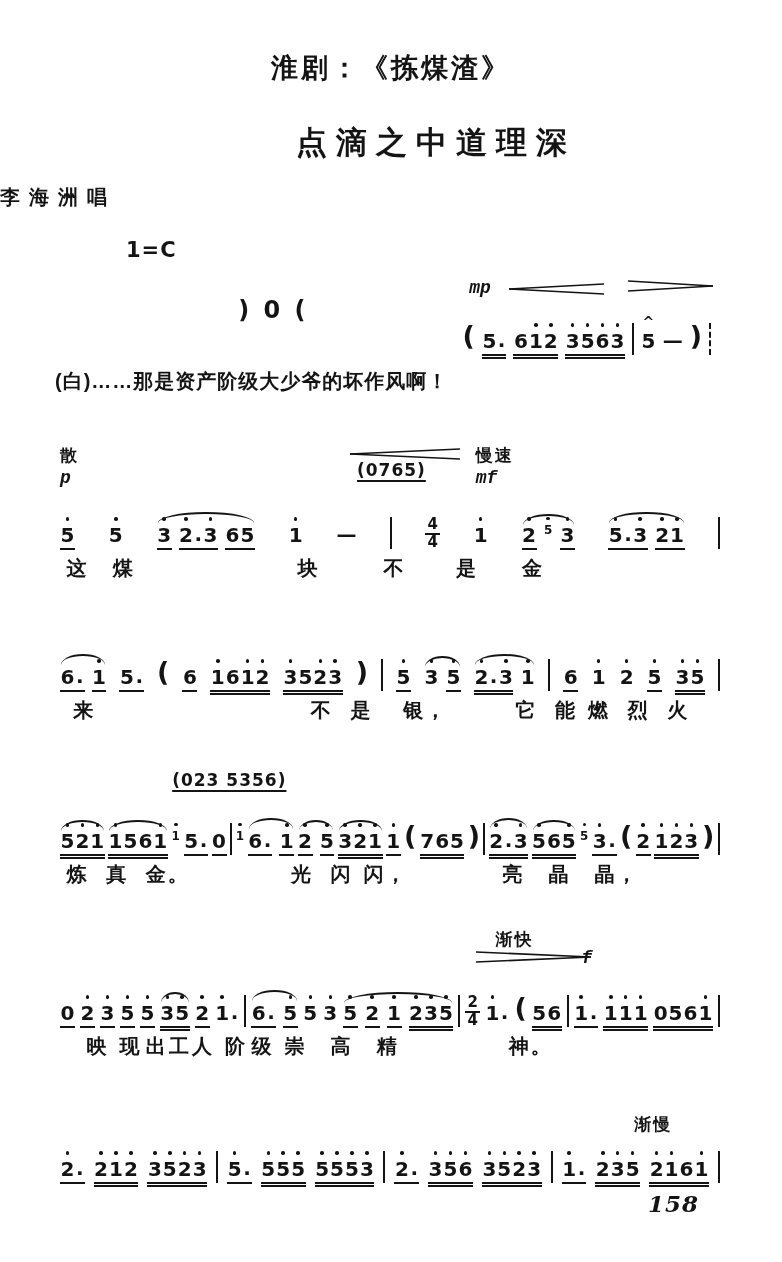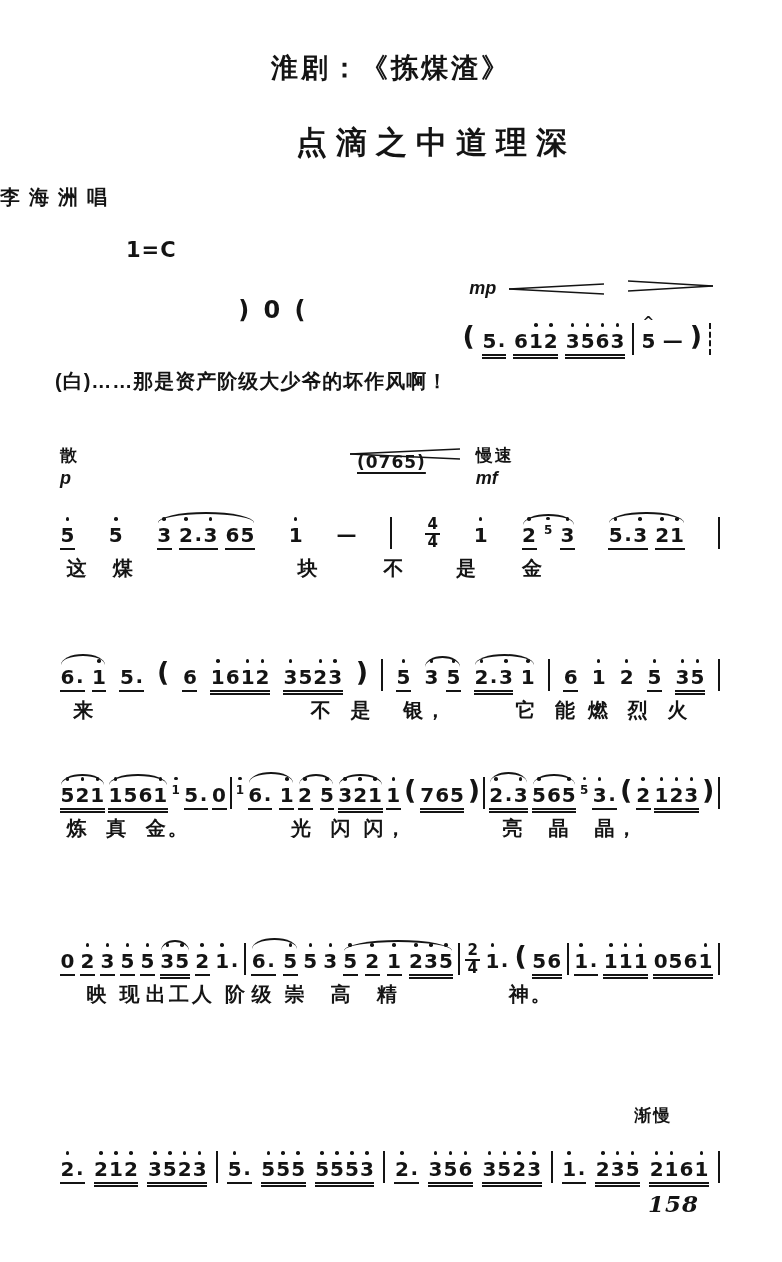--- a/index.html
+++ b/index.html
@@ -17,21 +17,21 @@
     font-size:20px;font-weight:bold;letter-spacing:9px;}
   .keysig{position:absolute;top:238px;left:80px;
     font-size:21px;font-weight:bold;font-family:"DejaVu Sans",sans-serif;letter-spacing:1px;margin-left:46px;}
   .spoken{position:absolute;top:368px;left:55px;font-size:20px;font-weight:bold;letter-spacing:1px;}
   .pageno{position:absolute;top:1190px;left:648px;
     font-family:"DejaVu Serif",serif;font-style:italic;font-weight:bold;font-size:23px;letter-spacing:1px;}
   
   .line{position:absolute;left:60px;right:62px;}
   .ann{position:relative;}
   .ann > span, .ann > .hp{position:absolute;white-space:nowrap;}
-  .dyn{font-family:Liberation Sans, sans-serif;font-style:italic;font-weight:bold;font-size:18px;}
+  .dyn{font-family:Liberation Mono, monospace;font-style:italic;font-weight:bold;font-size:18px;}
   .tempo{font-weight:bold;font-size:17px;letter-spacing:2px;}
   .fill{font-weight:bold;font-size:17px;font-family:"DejaVu Sans",sans-serif;
     text-decoration:underline;text-decoration-thickness:1.5px;text-underline-offset:4px;letter-spacing:1px;}
   .rest{font-weight:bold;font-size:24px;letter-spacing:3px;font-family:"DejaVu Sans",sans-serif;}
   .hp svg{display:block;}
   
   .note-row{display:flex;justify-content:space-between;align-items:flex-end;
     font-family:"DejaVu Sans",sans-serif;font-weight:bold;font-size:20px;
     height:44px;padding-top:12px;box-sizing:border-box;}
   .slur{position:relative;display:inline-flex;gap:7px;align-items:flex-end;}
@@ -112,21 +112,21 @@
     <div class="line" style="top: 444px;">
       <div class="ann" style="height: 58px;">
         <span class="tempo" style="left: 0%; top: 0px;">散</span>
         <span class="dyn" style="left: 0%; top: 24px;">p</span>
         <span class="hp" style="left: 44%; top: 4px;">
           <svg width="110" height="12">
             <line stroke="#141414" stroke-width="1.6" x1="0" y1="6" x2="110" y2="1"></line>
             <line stroke="#141414" stroke-width="1.6" x1="0" y1="6" x2="110" y2="11"></line>
           </svg>
         </span>
-        <span class="fill" style="left: 45%; top: 8px;">(0765)</span>
+        <span class="fill" style="left: 45%; top: 16px;">(0765)</span>
         <span class="tempo" style="left: 63%; top: 0px; font-family: Liberation Serif, serif;">慢速</span>
         <span class="dyn" style="left: 63%; top: 24px;">mf</span>
       </div>
       <div class="note-row">
         <span class="tok u1">
           <span class="ch hd">5</span>
         </span>
         <span class="tok">
           <span class="ch hd">5</span>
         </span>
@@ -269,20 +269,23 @@
         <span class="lyric" style="left: 44%;">是</span>
         <span class="lyric" style="left: 52%;">银，</span>
         <span class="lyric" style="left: 69%;">它</span>
         <span class="lyric" style="left: 75%;">能</span>
         <span class="lyric" style="left: 80%;">燃</span>
         <span class="lyric" style="left: 86%;">烈</span>
         <span class="lyric" style="left: 92%;">火</span>
       </div>
     </div>
     <div class="line" style="top: 762px;">
+      <div class="ann" style="height: 46px;">
+        <span class="fill" style="left: 17%; top: 8px;">(023 5356)</span>
+      </div>
       <div class="note-row">
         <span class="slur">
           <span class="tok u2">
             <span class="ch hd">5</span>
             <span class="ch hd">2</span>
             <span class="ch hd">1</span>
           </span>
         </span>
         <span class="slur">
           <span class="tok u2">
@@ -380,20 +383,30 @@
         <span class="lyric" style="left: 13%;">金。</span>
         <span class="lyric" style="left: 35%;">光</span>
         <span class="lyric" style="left: 41%;">闪</span>
         <span class="lyric" style="left: 46%;">闪，</span>
         <span class="lyric" style="left: 67%;">亮</span>
         <span class="lyric" style="left: 74%;">晶</span>
         <span class="lyric" style="left: 81%;">晶，</span>
       </div>
     </div>
     <div class="line" style="top: 928px;">
+      <div class="ann" style="height: 52px;">
+        <span class="tempo" style="left: 66%; top: 0px;">渐快</span>
+        <span class="hp" style="left: 63%; top: 23px;">
+          <svg width="115" height="12">
+            <line stroke="#141414" stroke-width="1.6" x1="0" y1="1" x2="115" y2="6"></line>
+            <line stroke="#141414" stroke-width="1.6" x1="0" y1="11" x2="115" y2="6"></line>
+          </svg>
+        </span>
+        <span class="dyn" style="left: 79%; top: 20px;">f</span>
+      </div>
       <div class="note-row">
         <span class="tok u1">
           <span class="ch">0</span>
         </span>
         <span class="tok u1">
           <span class="ch hd">2</span>
         </span>
         <span class="tok u1">
           <span class="ch hd">3</span>
         </span>
@@ -489,21 +502,21 @@
         <span class="lyric" style="left: 25%;">阶</span>
         <span class="lyric" style="left: 29%;">级</span>
         <span class="lyric" style="left: 34%;">崇</span>
         <span class="lyric" style="left: 41%;">高</span>
         <span class="lyric" style="left: 48%;">精</span>
         <span class="lyric" style="left: 68%;">神。</span>
       </div>
     </div>
     <div class="line" style="top: 1100px;">
       <div class="ann" style="height: 36px;">
-        <span class="tempo" style="left: 87%; top: 4px;">渐慢</span>
+        <span class="tempo" style="left: 87%; top: 13px;">渐慢</span>
       </div>
       <div class="note-row">
         <span class="tok u1">
           <span class="ch hd">2</span>
           <span class="dot">.</span>
         </span>
         <span class="tok u2">
           <span class="ch hd">2</span>
           <span class="ch hd">1</span>
           <span class="ch hd">2</span>

